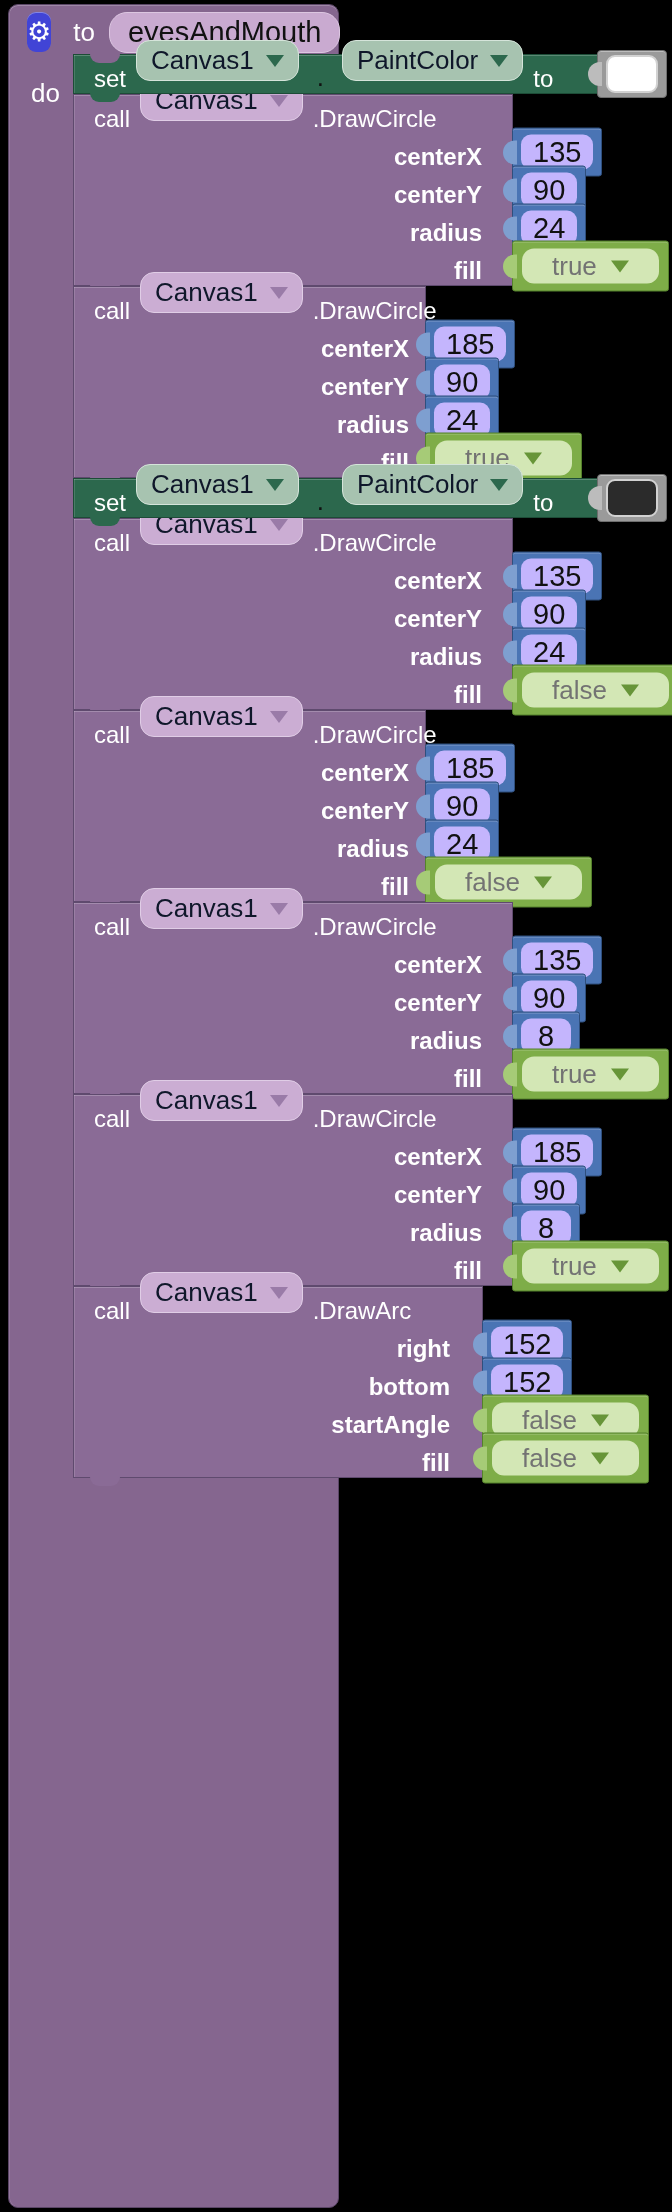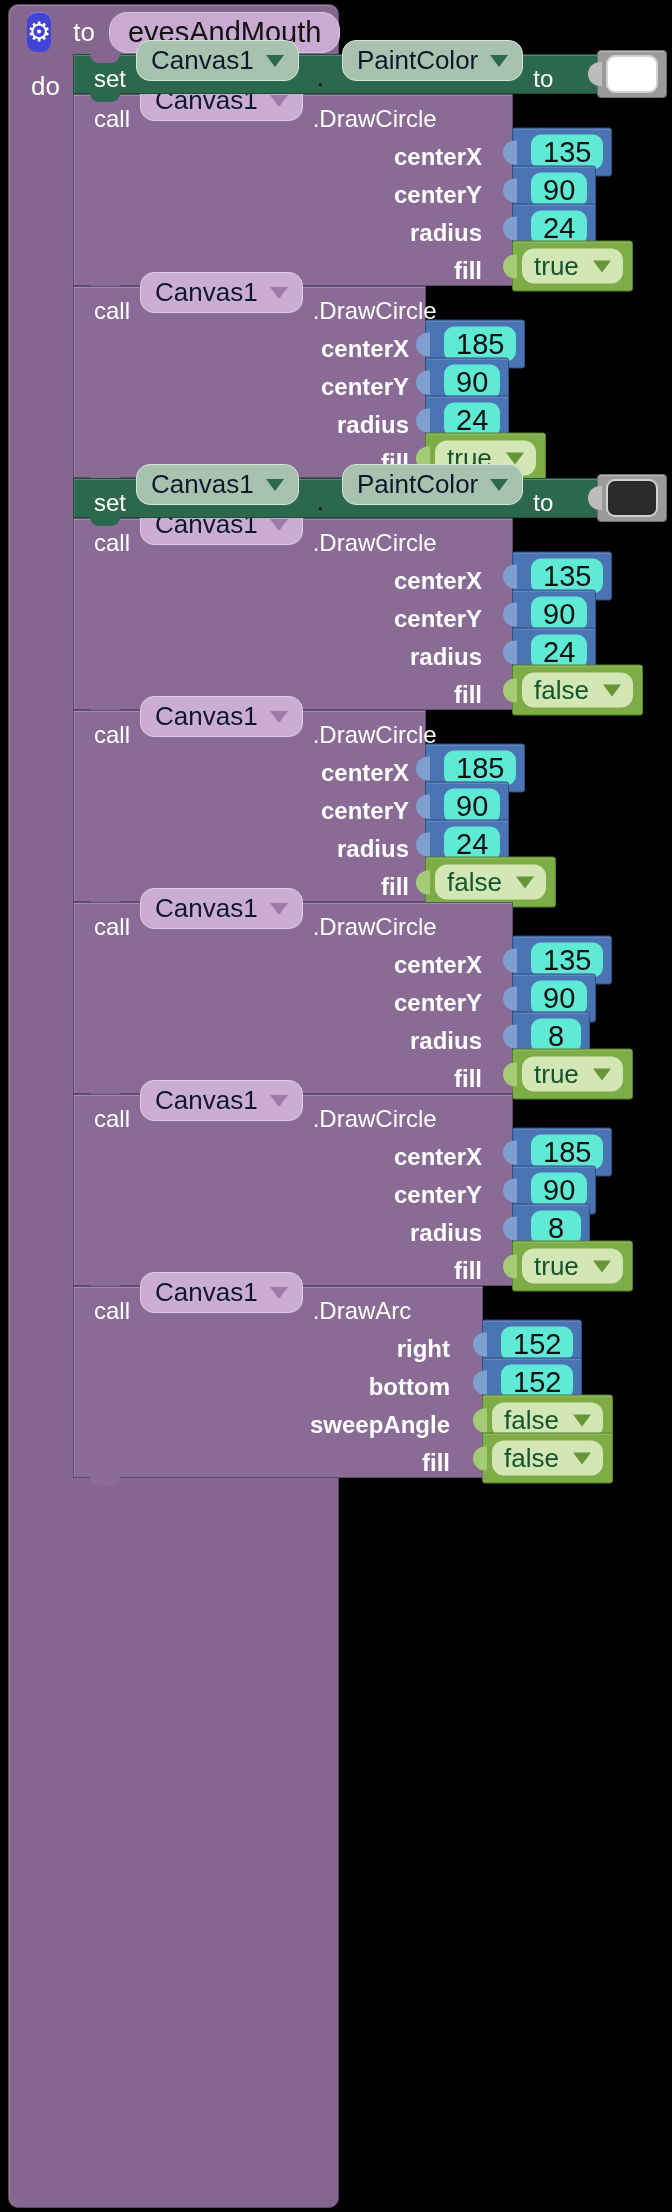--- a/index.html
+++ b/index.html
@@ -10,21 +10,21 @@
   .proc{position:absolute;left:8px;top:4px;width:329px;height:2202px;
         background:#85668f;border:1px solid #5a4566;border-radius:10px;
         box-shadow:inset 0 1px 0 rgba(255,255,255,.22), inset 1px 0 0 rgba(255,255,255,.12);}
   .proc-header{position:absolute;left:0;top:0;width:100%;height:54px;display:flex;align-items:center;}
   .gear{width:40px;height:40px;margin-left:18px;border-radius:9px;background:#4144d6;
         color:#fff;font-size:27px;display:flex;align-items:center;justify-content:center;
         box-shadow:inset 0 1px 0 rgba(255,255,255,.35);}
   .kw-to{color:#fff;font-size:26px;margin-left:22px;}
   .name-pill{margin-left:14px;background:#c9aad0;border:1px solid #dcc6e1;border-radius:18px;
         padding:3px 18px;font-size:29px;color:#111;}
-  .do-label{position:absolute;left:22px;top:66px;color:#fff;font-size:26px;}
+  .do-label{position:absolute;left:22px;top:73px;color:#fff;font-size:26px;}
 
   
   .stack{position:absolute;left:73px;top:54px;display:flex;flex-direction:column;align-items:flex-start;}
   .block{position:relative;box-sizing:border-box;border:1px solid rgba(0,0,0,.35);
          box-shadow:inset 0 1px 0 rgba(255,255,255,.22), inset 1px 0 0 rgba(255,255,255,.14);}
   .w525{width:525px;} .w440{width:440px;} .w353{width:353px;} .w410{width:410px;}
   .set-block{background:#2c684d;border-color:#1d4c37;z-index:3;}
   .call-block{background:#8a6b96;border-color:#5f4a6e;z-index:2;}
   
   .set-block::after,.call-block::after{content:'';position:absolute;bottom:-9px;left:16px;
@@ -52,26 +52,26 @@
   .tri-logic{border-top:12px solid #679538;margin-left:14px;}
 
   
   .vblock{position:absolute;left:100%;top:50%;transform:translateY(-50%);
           display:flex;align-items:center;justify-content:center;z-index:4;}
   .vblock::before{content:'';position:absolute;left:-10px;top:50%;transform:translateY(-50%);
           width:14px;height:24px;border-radius:12px 0 0 12px;}
   .num-block{height:47px;background:#4a74b4;border:1px solid #2f4f7d;border-radius:3px;padding:0 8px;
           box-shadow:inset 0 1px 0 rgba(255,255,255,.3);}
   .num-block::before{background:#7e9fd0;}
-  .num-field{background:#5eead4;border-radius:10px;padding:1px 12px;font-size:29px;color:#111;min-width:26px;text-align:center;margin-left:10px;}
+  .num-field{background:#c4b5fd;border-radius:10px;padding:1px 12px;font-size:29px;color:#111;min-width:26px;text-align:center;}
   .logic-block{height:49px;background:#7ead48;border:1px solid #55812c;border-radius:3px;padding:0 9px;
           box-shadow:inset 0 1px 0 rgba(255,255,255,.3);}
   .logic-block::before{background:#a6cb77;}
   .logic-field{display:flex;align-items:center;background:#d3e7b5;border-radius:12px;
-          padding:2px 12px;font-size:26px;color:#14532d;}
+          padding:2px 30px;font-size:26px;color:#737373;}
   .color-block{height:46px;background:#9a9a9a;border:1px solid #6e6e6e;border-radius:4px;padding:0 8px;
           box-shadow:inset 0 1px 0 rgba(255,255,255,.35);}
   .color-block::before{background:#bcbcbc;}
   .swatch{width:48px;height:34px;border-radius:9px;border:2px solid #d2d2d2;}
 </style>
 </head>
 <body>
 
 <div class="proc">
   <div class="proc-header">
@@ -365,21 +365,21 @@
           <span class="num-field">152</span>
         </div>
       </div>
     <div class="row param-row">
         <span class="plabel">bottom</span>
       <div class="vblock num-block">
           <span class="num-field">152</span>
         </div>
       </div>
     <div class="row param-row">
-        <span class="plabel">sweepAngle</span>
+        <span class="plabel">startAngle</span>
       <div class="vblock logic-block">
           <span class="logic-field">
             <span>false</span>
             <span class="tri tri-logic"></span>
           </span>
         </div>
       </div>
     <div class="row param-row">
         <span class="plabel">fill</span>
       <div class="vblock logic-block">

